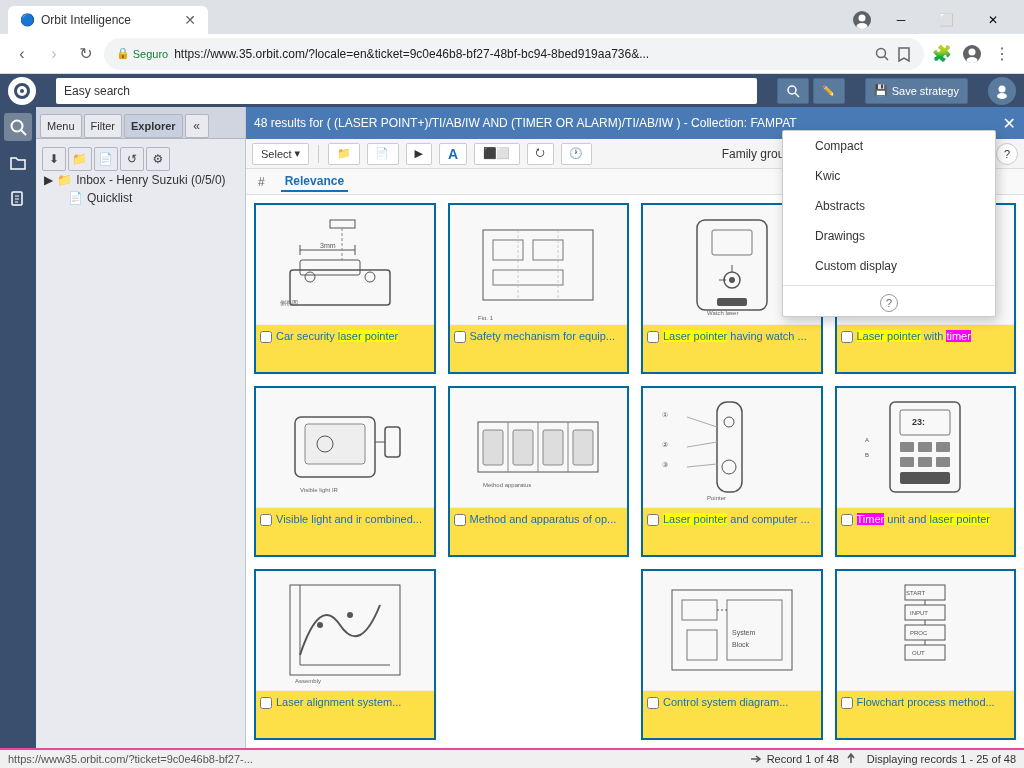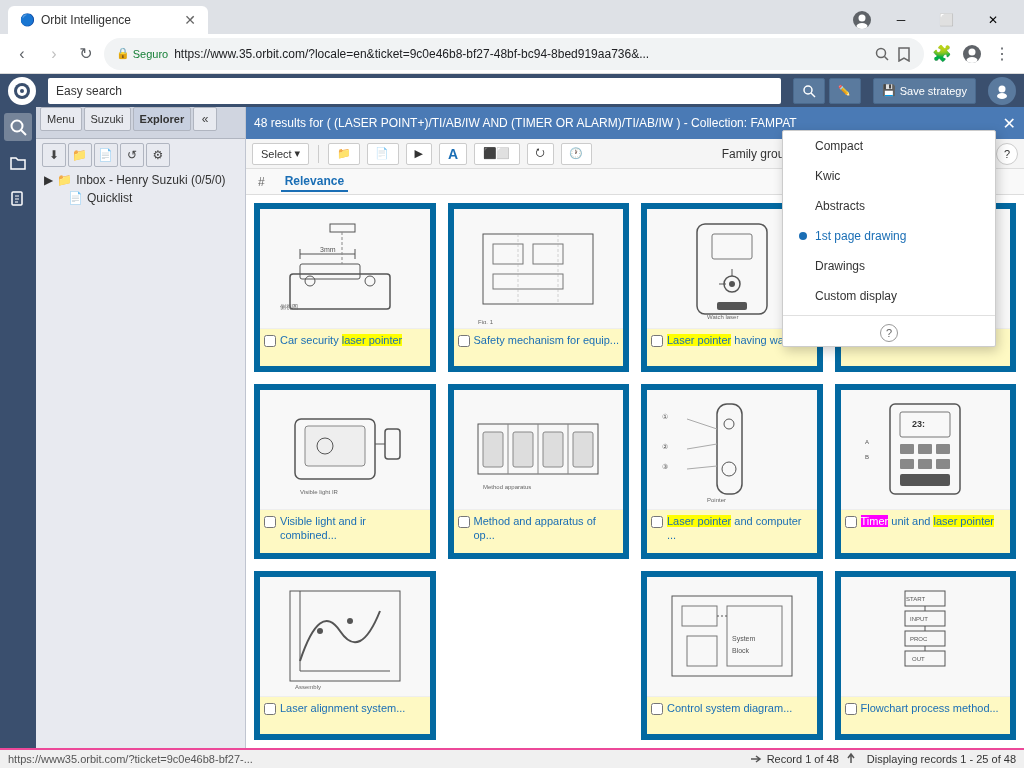--- a/index.html
+++ b/index.html
@@ -17,21 +17,21 @@
     .nav-btn { width: 28px; height: 28px; display: flex; align-items: center; justify-content: center; border-radius: 50%; cursor: pointer; color: #5f6368; font-size: 16px; }
     .nav-btn.disabled { color: #c0c0c0; cursor: default; }
     .url-bar { flex: 1; display: flex; align-items: center; height: 32px; background: #f1f3f4; border-radius: 16px; padding: 0 12px; gap: 6px; }
     .url-secure { color: #188038; font-size: 11px; display: flex; align-items: center; gap: 3px; }
     .url-text { font-size: 12px; color: #202124; flex: 1; overflow: hidden; text-overflow: ellipsis; white-space: nowrap; }
     .nav-right { display: flex; align-items: center; gap: 2px; }
 
     
     .app-container { display: flex; height: calc(768px - 74px); }
     .sidebar { width: 210px; background: #e8eaf0; border-right: 1px solid #c0c5d0; display: flex; flex-direction: column; }
-    .sidebar-toolbar { display: flex; align-items: flex-start; height: 32px; background: #d0d5e0; padding: 0 4px; gap: 2px; border-bottom: 1px solid #b0b5c0; }
+    .sidebar-toolbar { display: flex; align-items: flex-end; height: 32px; background: #d0d5e0; padding: 0 4px; gap: 2px; border-bottom: 1px solid #b0b5c0; }
     .sidebar-btn { height: 24px; padding: 0 6px; background: #e8eaf0; border: 1px solid #b0b5c0; border-radius: 2px; cursor: pointer; font-size: 11px; color: #333; display: flex; align-items: center; }
     .sidebar-icon-btn { width: 24px; height: 24px; background: #e8eaf0; border: 1px solid #b0b5c0; border-radius: 2px; cursor: pointer; display: flex; align-items: center; justify-content: center; font-size: 12px; color: #444; }
     .sidebar-content { padding: 4px; flex: 1; }
     .sidebar-item { display: flex; align-items: center; gap: 4px; padding: 2px 4px; cursor: pointer; font-size: 12px; color: #333; }
     .left-icons { display: flex; flex-direction: column; width: 36px; background: #3a4f6e; align-items: center; padding: 6px 0; gap: 8px; }
     .left-icon { width: 28px; height: 28px; display: flex; align-items: center; justify-content: center; color: white; cursor: pointer; border-radius: 3px; font-size: 14px; }
     .left-icon.active { background: rgba(255,255,255,0.3); }
 
     
     .main-content { flex: 1; display: flex; flex-direction: column; background: white; overflow: hidden; }
@@ -44,21 +44,21 @@
     .toolbar-btn { height: 22px; padding: 0 8px; background: white; border: 1px solid #ccc; border-radius: 2px; cursor: pointer; font-size: 11px; color: #333; display: flex; align-items: center; gap: 3px; }
     .family-grouping { margin-left: auto; display: flex; align-items: center; gap: 4px; font-size: 12px; color: #333; }
     .dropdown-btn { height: 22px; padding: 0 8px; background: white; border: 1px solid #ccc; border-radius: 2px; cursor: pointer; font-size: 11px; color: #333; display: flex; align-items: center; gap: 3px; }
 
     .sort-bar { display: flex; align-items: center; height: 26px; background: #f9f9f9; border-bottom: 1px solid #ddd; padding: 0 8px; gap: 12px; font-size: 12px; }
     .sort-col { color: #666; padding: 2px 4px; cursor: pointer; }
     .sort-active { color: #1a6eb5; border-bottom: 2px solid #1a6eb5; font-weight: bold; }
 
     
     .results-grid { flex: 1; overflow-y: auto; padding: 8px; display: grid; grid-template-columns: repeat(4, 1fr); gap: 12px; background: white; }
-    .result-card { border: 6px solid #0369a1; background: #fef9c3; display: flex; flex-direction: column; cursor: pointer; }
+    .result-card { border: 2px solid #0369a1; background: #fde047; display: flex; flex-direction: column; cursor: pointer; }
     .card-image { height: 120px; background: #f8f8f8; display: flex; align-items: center; justify-content: center; overflow: hidden; border-bottom: 1px solid #eee; }
     .card-image svg { max-width: 100%; max-height: 100%; }
     .card-footer { display: flex; align-items: flex-start; padding: 4px; gap: 4px; min-height: 30px; }
     .card-checkbox { width: 12px; height: 12px; flex-shrink: 0; margin-top: 2px; }
     .card-title { font-size: 11px; color: #1a6eb5; line-height: 1.3; cursor: pointer; }
     .highlight-yellow { background-color: yellow; }
     .highlight-magenta { background-color: magenta; color: white; }
     .display-dropdown { position: absolute; top: 130px; right: 28px; width: 214px; background: white; border: 1px solid #ccc; box-shadow: 2px 4px 12px rgba(0,0,0,0.2); z-index: 200; border-radius: 2px; }
     .dropdown-item { padding: 8px 16px; font-size: 12px; color: #333; cursor: pointer; display: flex; align-items: center; gap: 8px; }
     .dropdown-item.selected { color: #1a6eb5; }
@@ -68,21 +68,21 @@
     .dropdown-help { display: flex; align-items: center; justify-content: center; padding: 4px; }
     .help-circle { width: 18px; height: 18px; border-radius: 50%; border: 1px solid #999; display: flex; align-items: center; justify-content: center; font-size: 11px; color: #666; cursor: pointer; }
 
     
     .status-bar { display: flex; align-items: center; height: 22px; background: #f0f0f0; border-top: 2px solid #ec4899; padding: 0 8px; font-size: 11px; color: #333; gap: 8px; }
     .status-url { flex: 1; overflow: hidden; text-overflow: ellipsis; white-space: nowrap; color: #555; }
     .record-nav { display: flex; align-items: center; gap: 4px; }
     .display-info { margin-left: auto; }
 
     
-    .app-header { display: flex; align-items: center; height: 36px; background: #3a4f6e; padding: 0 8px; gap: 12px; }
+    .app-header { display: flex; align-items: center; height: 36px; background: #3a4f6e; padding: 0 8px; gap: 20px; }
     .app-logo { width: 28px; height: 28px; background: white; border-radius: 50%; display: flex; align-items: center; justify-content: center; }
     .search-box { flex: 1; height: 26px; background: white; border: none; border-radius: 2px; padding: 0 8px; font-size: 12px; color: #333; }
     .search-actions { display: flex; align-items: center; gap: 4px; }
     .search-btn { height: 26px; width: 32px; background: #5a7a9e; border: 1px solid #4a6a8e; border-radius: 2px; cursor: pointer; display: flex; align-items: center; justify-content: center; color: white; }
     .save-strategy-btn { height: 26px; padding: 0 8px; background: #5a7a9e; border: 1px solid #4a6a8e; border-radius: 2px; cursor: pointer; color: white; font-size: 11px; display: flex; align-items: center; gap: 4px; }
     .user-btn { margin-left: auto; width: 28px; height: 28px; border-radius: 50%; background: #5a7a9e; border: none; cursor: pointer; display: flex; align-items: center; justify-content: center; color: white; font-size: 14px; }
   </style>
 </head>
 <body>
 
@@ -190,21 +190,21 @@
             <line x1="6" y1="6" x2="10" y2="6" stroke="white" stroke-width="1"></line>
             <line x1="6" y1="9" x2="10" y2="9" stroke="white" stroke-width="1"></line>
             <line x1="6" y1="12" x2="9" y2="12" stroke="white" stroke-width="1"></line>
           </svg>
       </div>
     </div>
 
     <div class="sidebar">
       <div class="sidebar-toolbar">
         <div class="sidebar-btn">Menu</div>
-        <div class="sidebar-btn">Suzuki</div>
+        <div class="sidebar-btn">Filter</div>
         <div class="sidebar-btn" style="background:#c8d0e0; font-weight:bold;">Explorer</div>
         <div class="sidebar-icon-btn">«</div>
       </div>
       <div class="sidebar-content">
         <div class="sidebar-toolbar" style="background:transparent; border:none; height:28px; padding:0 2px;">
           <div class="sidebar-icon-btn">⬇</div>
           <div class="sidebar-icon-btn">📁</div>
           <div class="sidebar-icon-btn">📄</div>
           <div class="sidebar-icon-btn">↺</div>
           <div class="sidebar-icon-btn">⚙</div>
@@ -506,24 +506,20 @@
           <span>Compact</span>
         </div>
         <div class="dropdown-item">
           <span class="dropdown-dot-empty"></span>
           <span>Kwic</span>
         </div>
         <div class="dropdown-item">
           <span class="dropdown-dot-empty"></span>
           <span>Abstracts</span>
         </div>
-        <div class="dropdown-item selected">
-          <span class="dropdown-dot"></span>
-          <span>1st page drawing</span>
-        </div>
         <div class="dropdown-item">
           <span class="dropdown-dot-empty"></span>
           <span>Drawings</span>
         </div>
         <div class="dropdown-item">
           <span class="dropdown-dot-empty"></span>
           <span>Custom display</span>
         </div>
         <hr class="dropdown-divider">
         <div class="dropdown-help">

